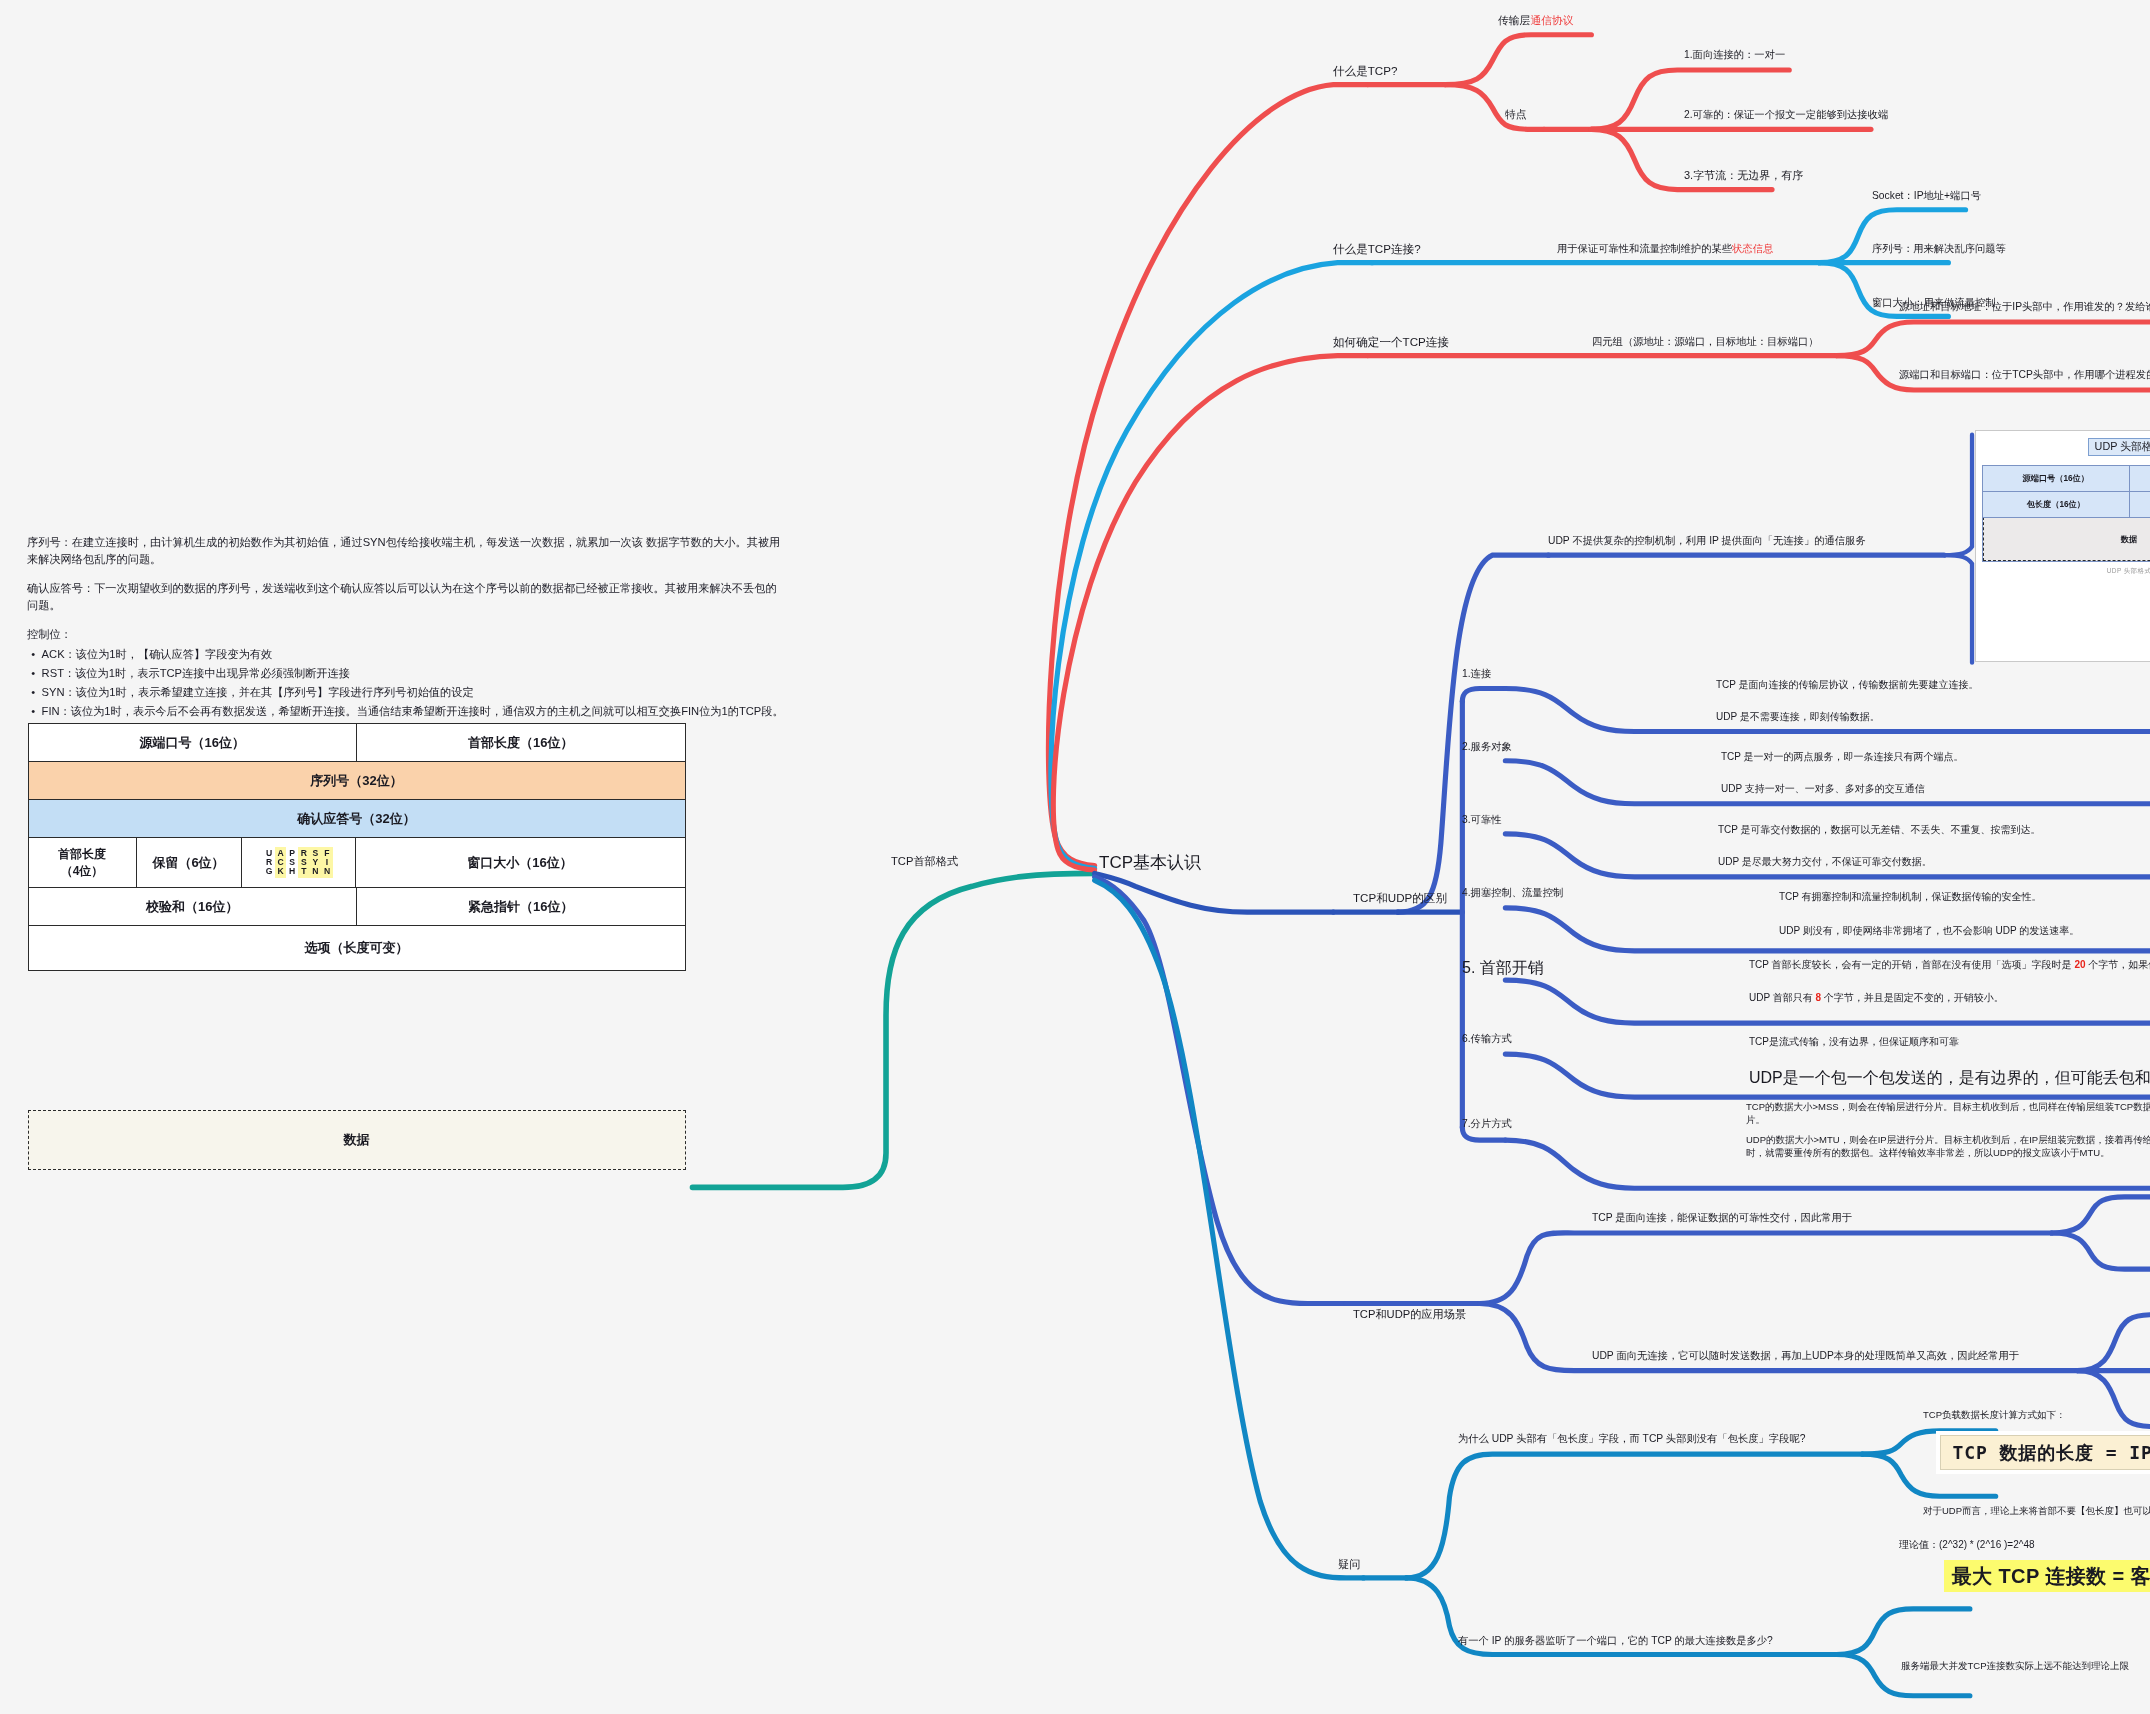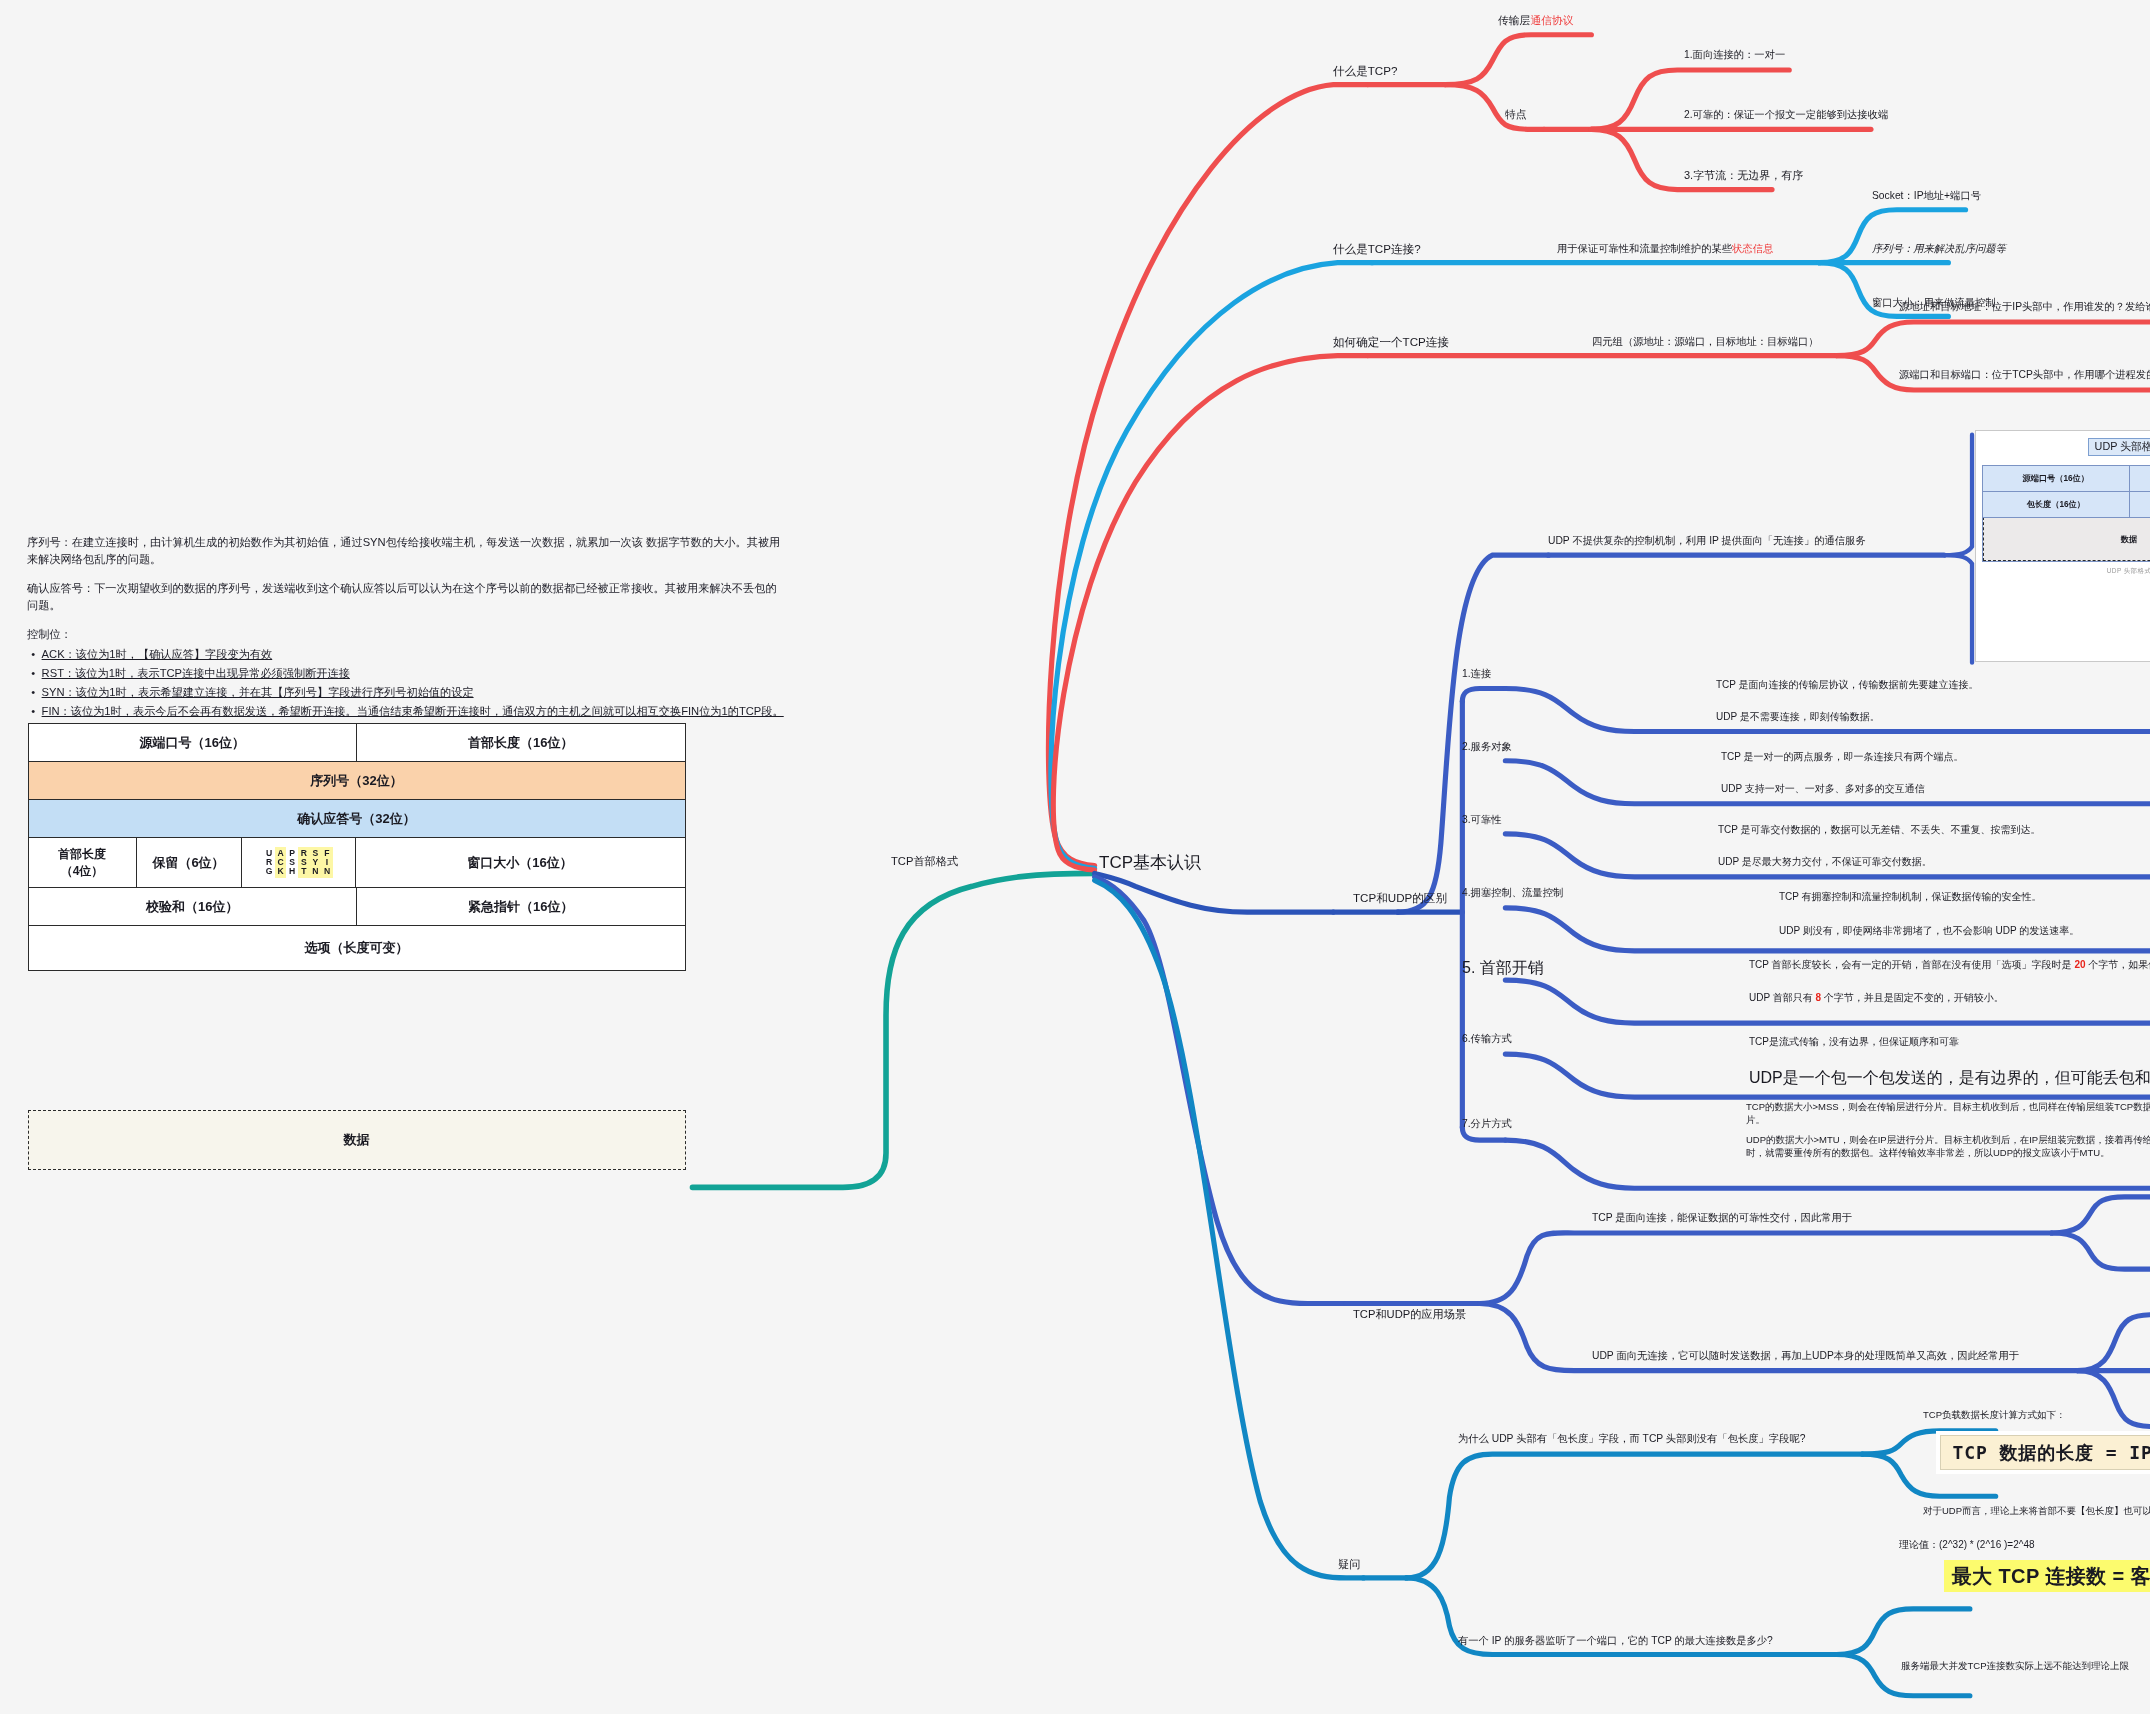--- a/index.html
+++ b/index.html
@@ -8,21 +8,21 @@
   .abs{position:absolute;}
   svg.links{position:absolute;left:0;top:0;width:2963px;height:1715px;pointer-events:none;}
   .node{position:absolute;white-space:nowrap;line-height:1.25;}
   .red-accent{color:#ef3b3b;}
   .red-num{color:#e8241b;font-weight:bold;}
 
   
   .notes{position:absolute;font-size:11.2px;line-height:1.55;color:#1c1c26;width:757px;}
   .notes p{margin:0 0 11.2px 0;}
   .notes ul{margin:0;padding-left:14.6px;}
-  .notes li{margin:0 0 1.7px 0;list-style:none;position:relative;text-decoration:underline;}
+  .notes li{margin:0 0 1.7px 0;list-style:none;position:relative;}
   .notes li:before{content:"•";position:absolute;left:-10.3px;}
 
   
   .tcpdiag{position:absolute;left:27.5px;top:723px;width:658px;
            border:1.3px solid #2b2b2b;background:#fff;box-sizing:border-box;}
   .tr{display:flex;border-bottom:1.3px solid #2b2b2b;}
   .tr:last-child{border-bottom:none;}
   .cell{flex:1;text-align:center;font-size:13px;font-weight:bold;padding:9.5px 1.7px;
         box-sizing:border-box;display:flex;align-items:center;justify-content:center;}
   .cell.bd{border-right:1.3px solid #2b2b2b;}
@@ -205,21 +205,21 @@
   <div class="node" style="left:1505px;top:108px;font-size:10.8px;">特点</div>
   <div class="node" style="left:1684px;top:49px;font-size:10.3px;">1.面向连接的：一对一</div>
   <div class="node" style="left:1684px;top:109px;font-size:10.3px;">2.可靠的：保证一个报文一定能够到达接收端</div>
   <div class="node" style="left:1684px;top:169px;font-size:11px;">3.字节流：无边界，有序</div>
 
   <div class="node" style="left:1333px;top:242px;font-size:11.6px;">什么是TCP连接?</div>
   <div class="node" style="left:1557px;top:243px;font-size:10.3px;">
     <span>用于保证可靠性和流量控制维护的某些</span><span class="red-accent">状态信息</span>
   </div>
   <div class="node" style="left:1872px;top:190px;font-size:10.3px;">Socket：IP地址+端口号</div>
-  <div class="node" style="left:1872px;top:243px;font-size:10.3px;font-style:italic;">序列号：用来解决乱序问题等</div>
+  <div class="node" style="left:1872px;top:243px;font-size:10.3px;">序列号：用来解决乱序问题等</div>
   <div class="node" style="left:1872px;top:297px;font-size:10.3px;">窗口大小：用来做流量控制</div>
 
   <div class="node" style="left:1333px;top:335px;font-size:11.6px;">如何确定一个TCP连接</div>
   <div class="node" style="left:1592px;top:336px;font-size:10.3px;">四元组（源地址：源端口，目标地址：目标端口）</div>
   <div class="node" style="left:1899px;top:301px;font-size:10.3px;">源地址和目标地址：位于IP头部中，作用谁发的？发给谁？</div>
   <div class="node" style="left:1899px;top:369px;font-size:10.3px;">源端口和目标端口：位于TCP头部中，作用哪个进程发的?要发给对方的哪个进程?</div>
 
   <div class="node" style="left:1353px;top:891px;font-size:11.6px;">TCP和UDP的区别</div>
   <div class="node" style="left:1548px;top:535px;font-size:10.3px;">UDP 不提供复杂的控制机制，利用 IP 提供面向「无连接」的通信服务</div>
 

